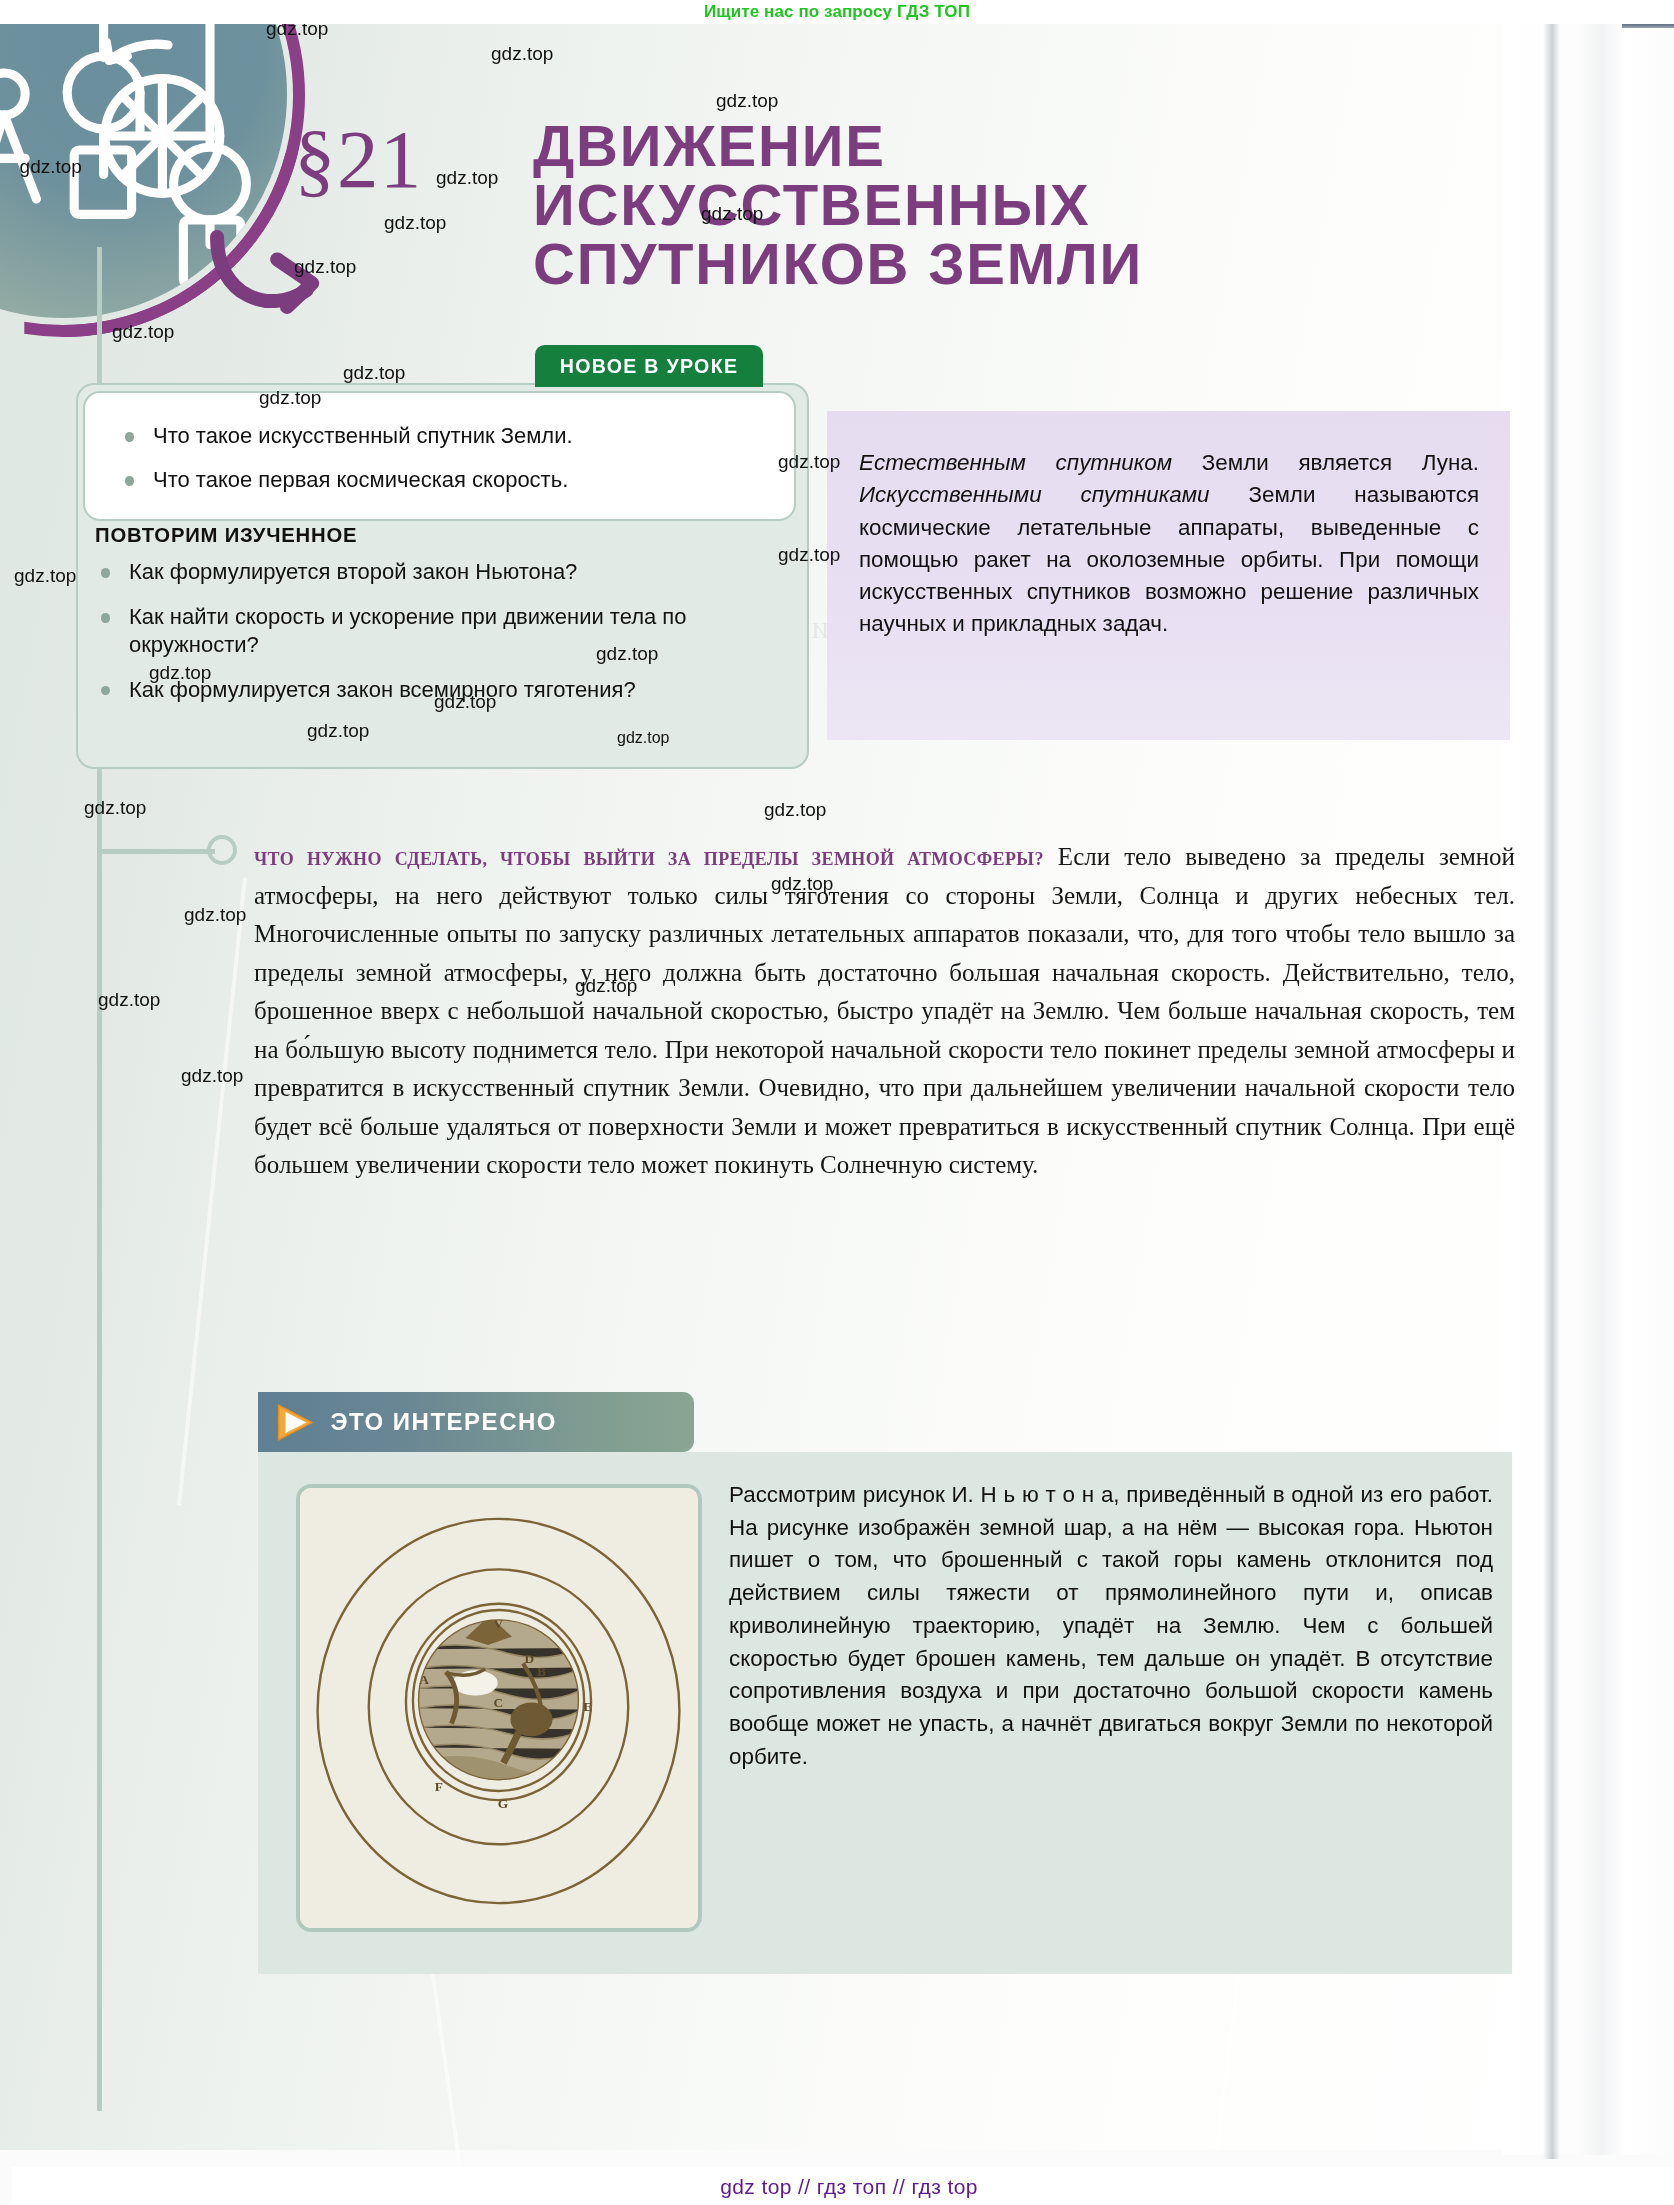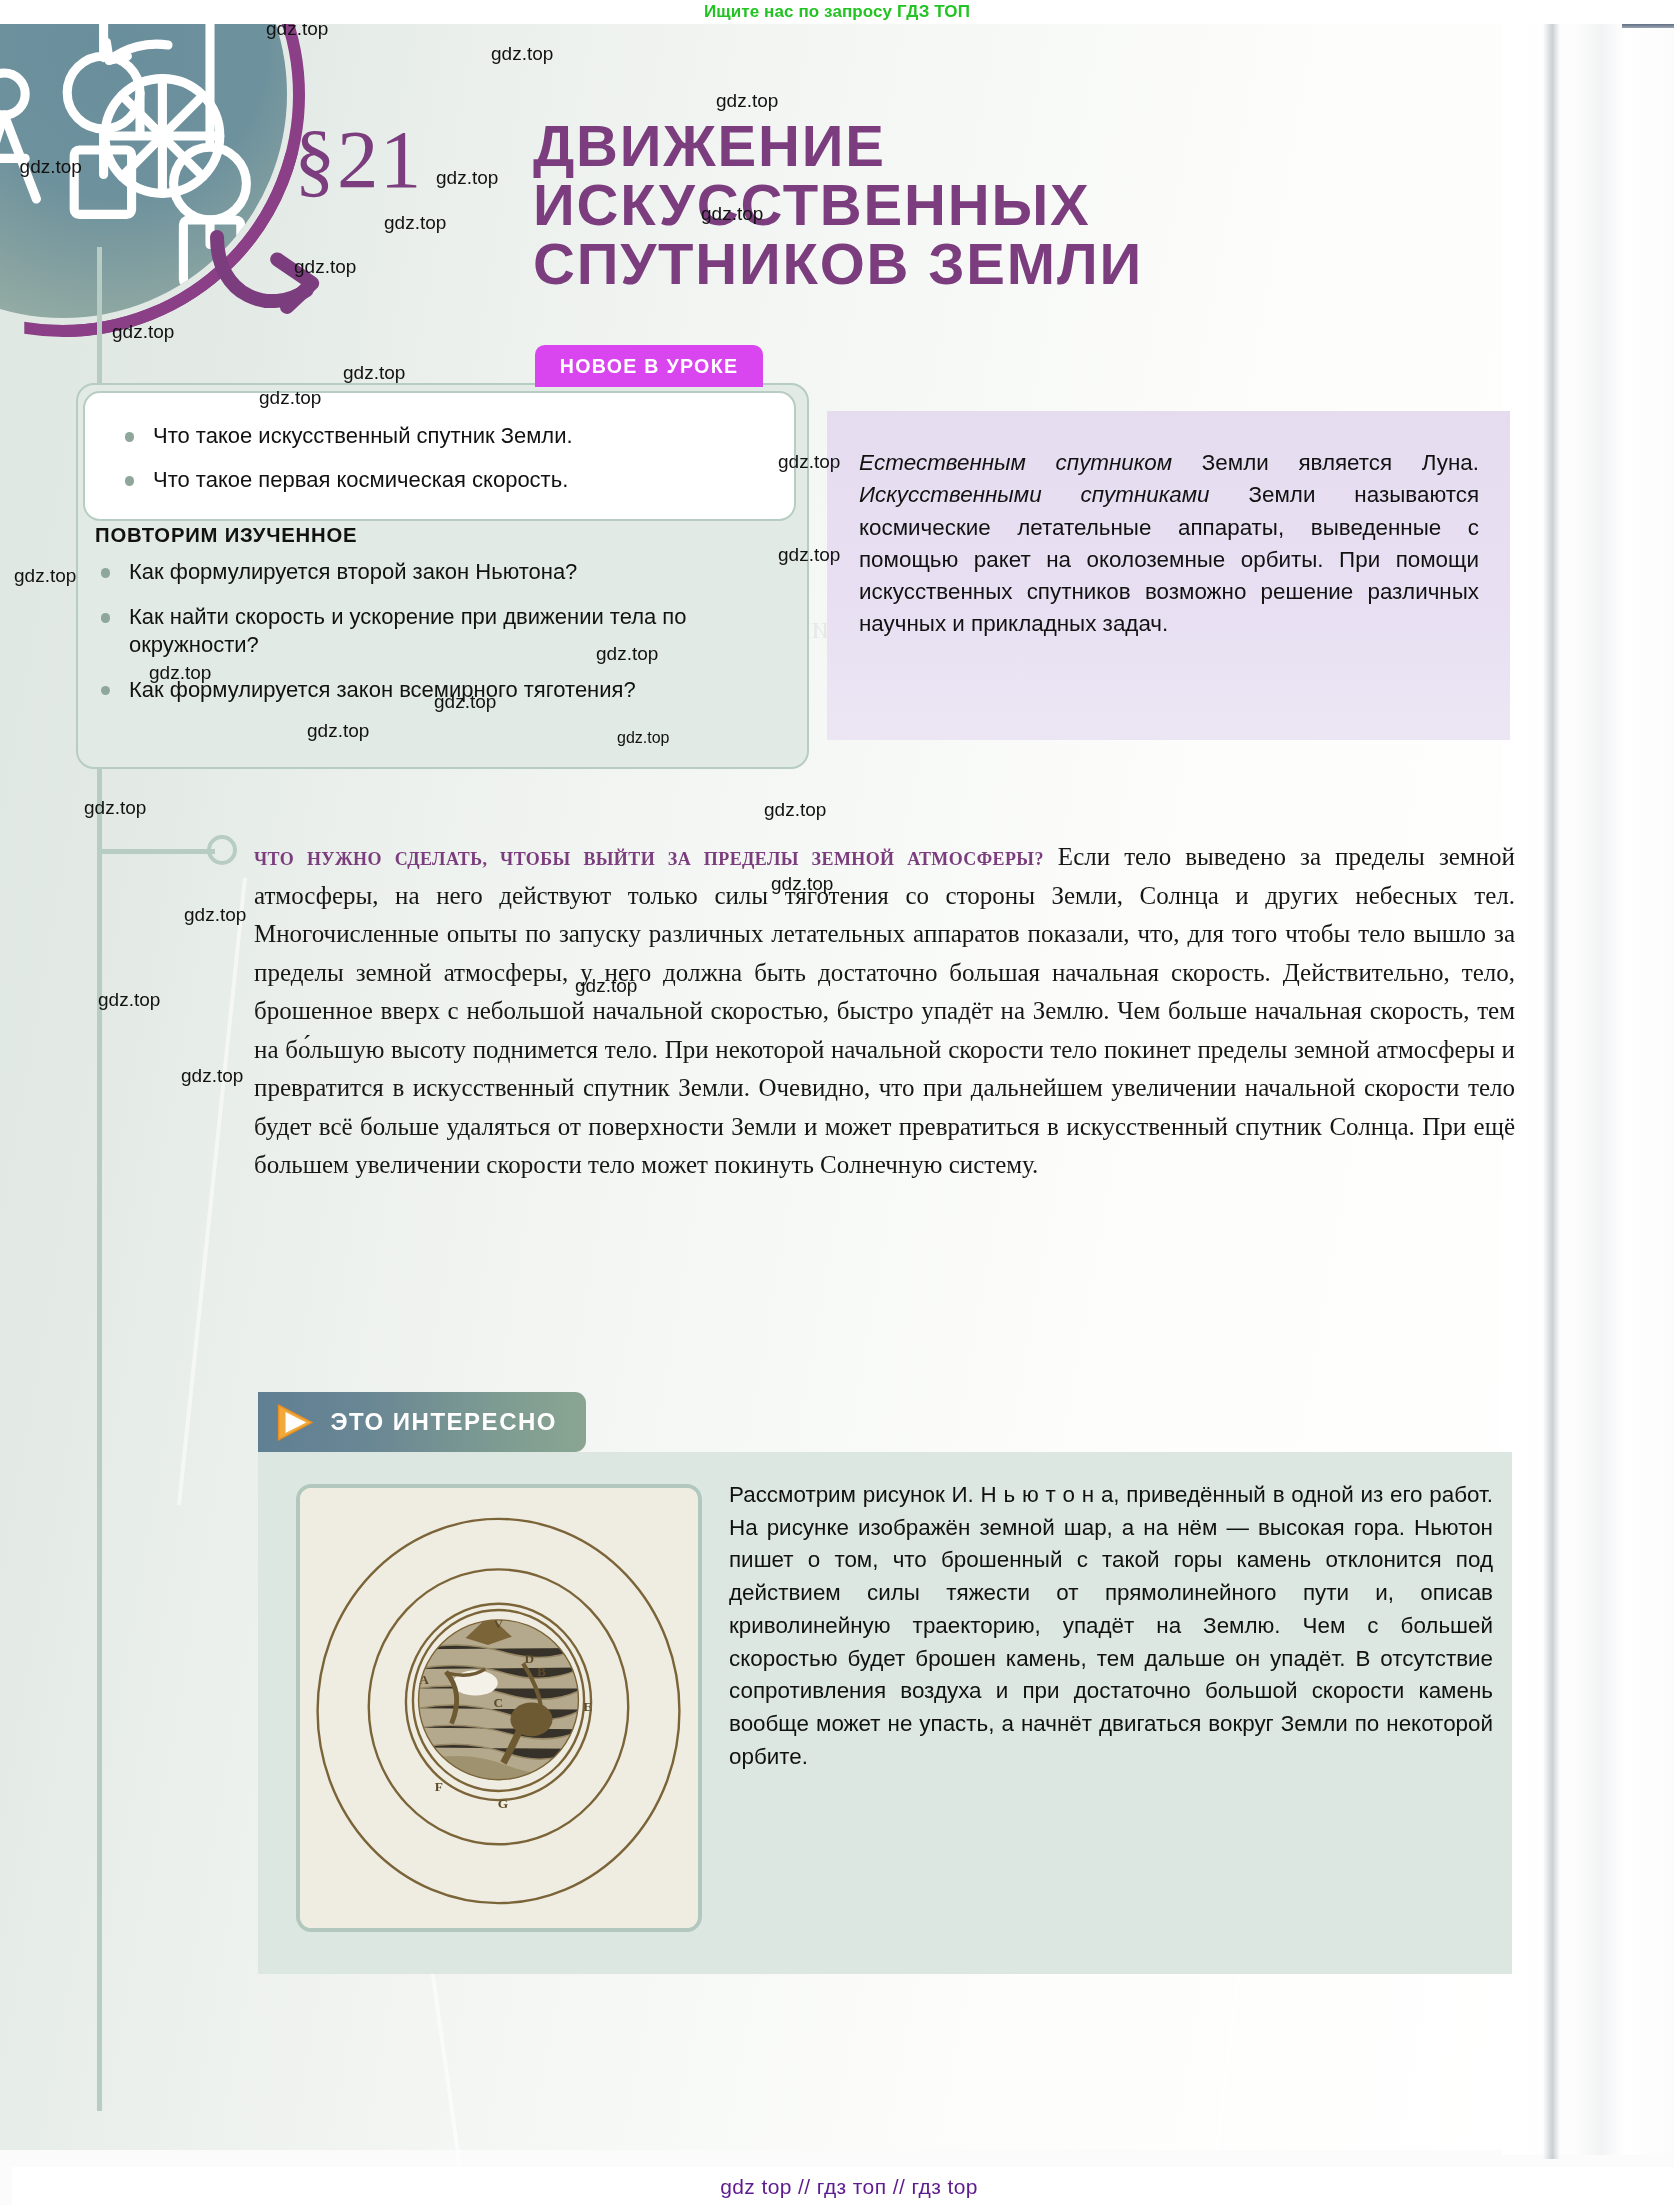--- a/index.html
+++ b/index.html
@@ -89,21 +89,21 @@
     letter-spacing:1.4px;
   }
   .title{
     position:absolute;left:533px;top:116px;width:883px;
     font-size:58px;font-weight:800;color:#7b3d7e;
     line-height:1.02;letter-spacing:1.8px;
   }
   
   .tab-new{
     position:absolute;left:535px;top:345px;width:228px;height:42px;
-    background:#d946ef;border-radius:9.8px 9.8px 0 0;
+    background:#15803d;border-radius:9.8px 9.8px 0 0;
     display:flex;align-items:center;justify-content:center;
     color:#fff;font-size:19.6px;font-weight:800;letter-spacing:1.3px;
     z-index:8;
   }
   .panel-outer{
     position:absolute;left:76px;top:383px;width:729px;height:382px;
     background:#e2eae5;border:2.8px solid #b7ccc2;border-radius:18px;
     z-index:6;
   }
   .panel-inner{
@@ -149,21 +149,21 @@
   }
   .body-text{
     position:absolute;left:254px;top:838px;width:1261px;
     font-family:"Liberation Serif", serif;
     font-size:25px;line-height:1.54;color:#171717;
     text-align:justify;text-align-last:left;
   }
   .body-text p{margin:0;text-indent:0;}
   
   .tab-interesting{
-    position:absolute;left:258px;top:1392px;width:328px;height:60px;
+    position:absolute;left:258px;top:1392px;width:436px;height:60px;
     background:linear-gradient(90deg,#5f7f93 0%,#6a8794 35%,#7d9b92 72%,#8aa592 100%);
     border-radius:0 11.2px 11.2px 0;
     display:flex;align-items:center;
     z-index:9;
   }
   .tab-interesting .label{
     color:#fff;font-size:24px;font-weight:800;letter-spacing:1.5px;margin-left:14px;
   }
   .play-ico{margin-left:15.4px;width:43px;height:43px;}
   .interesting-box{

